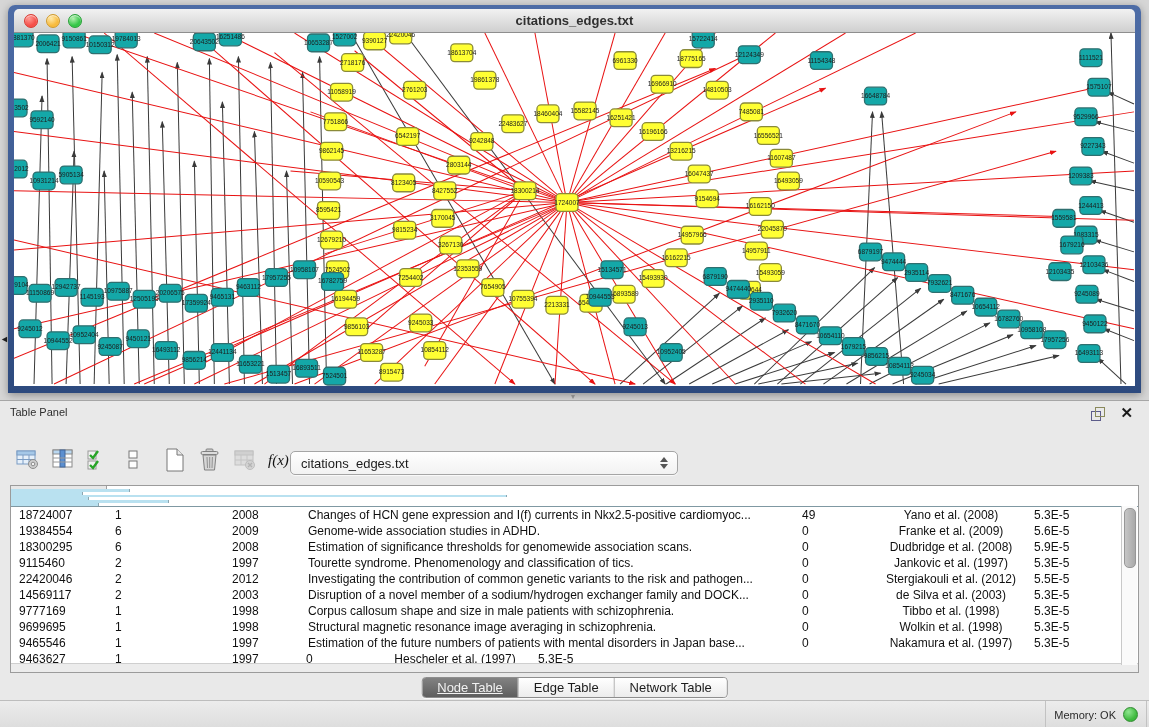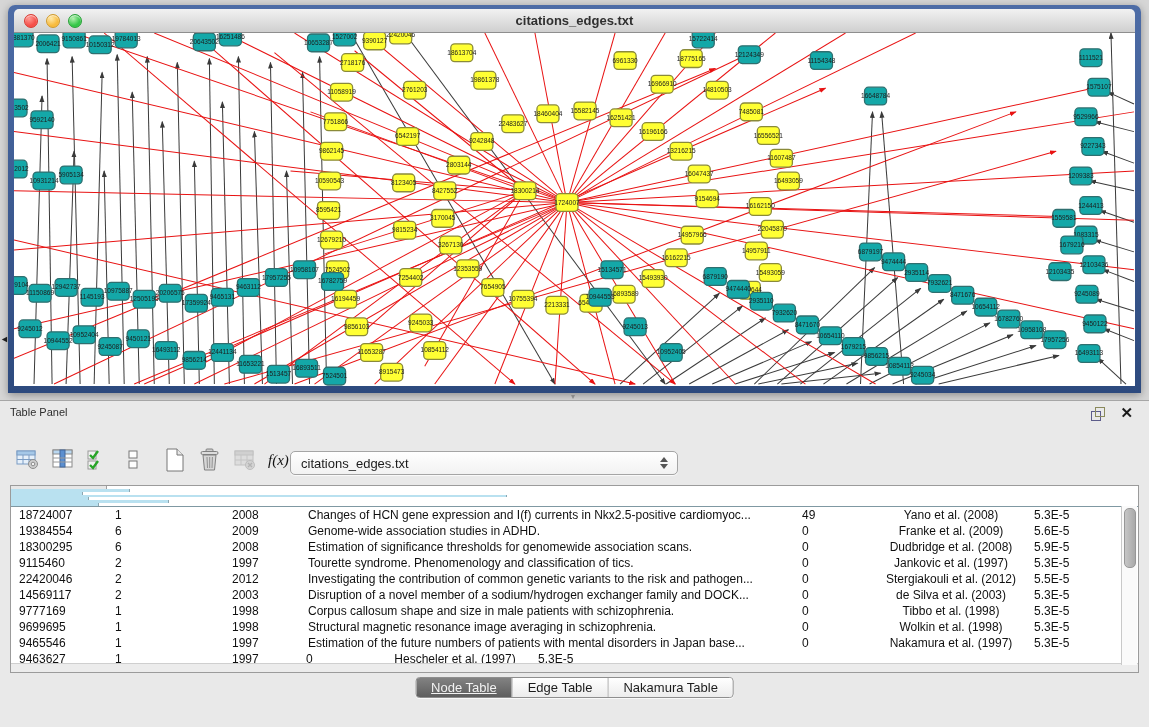--- a/index.html
+++ b/index.html
@@ -744,16 +744,22 @@
       </div>
     <div id="hscroll"></div>
     <div id="vscroll">
         <div id="vthumb"></div>
       </div>
   </div>
 
   <div id="tabs">
     <div class="tab active">Node Table</div>
     <div class="tab">Edge Table</div>
-    <div class="tab">Nakamura Table</div>
+    <div class="tab">Network Table</div>
   </div>
 
+  <div id="statusbar">
+    <div id="mem-box">
+      <span id="mem-label">Memory: OK</span>
+      <span id="mem-dot"></span>
+    </div>
+  </div>
 </div>
 
 </body></html>

